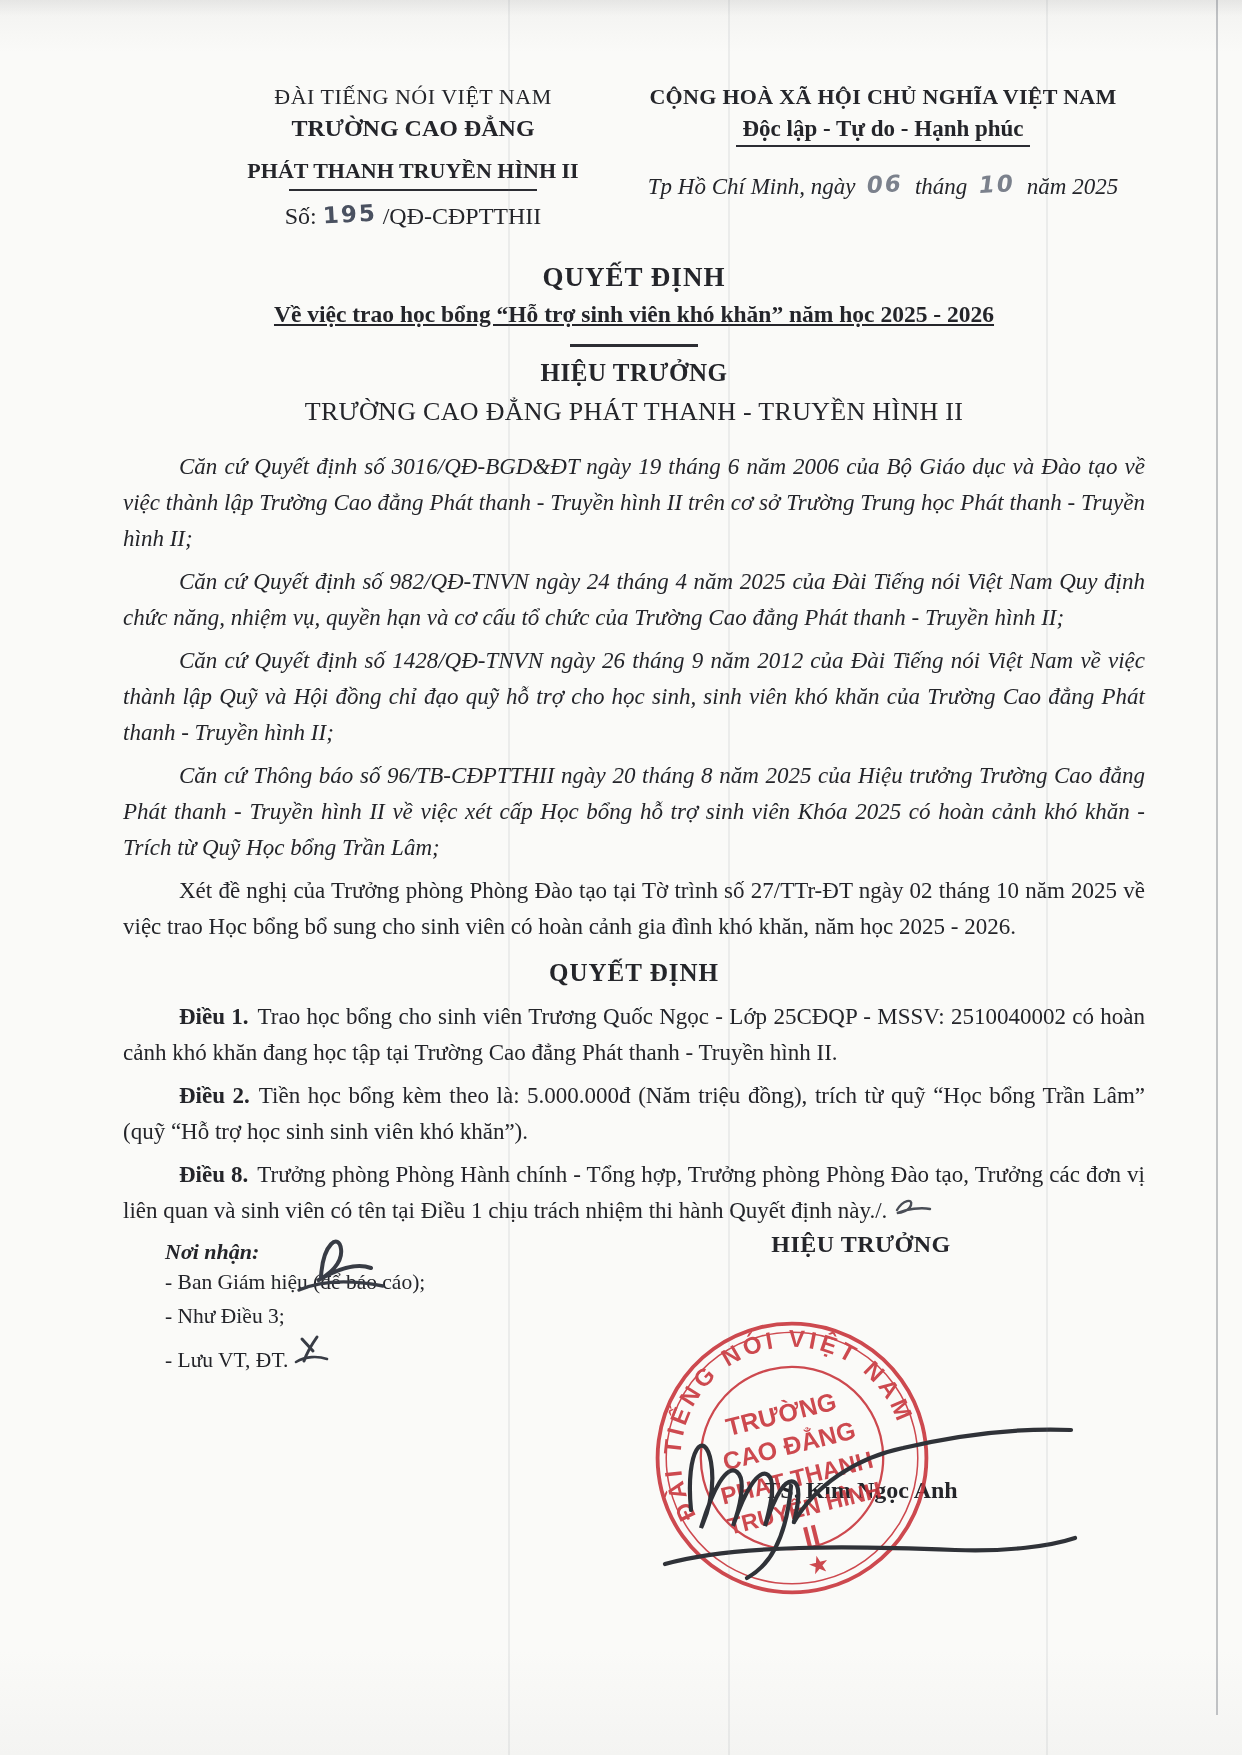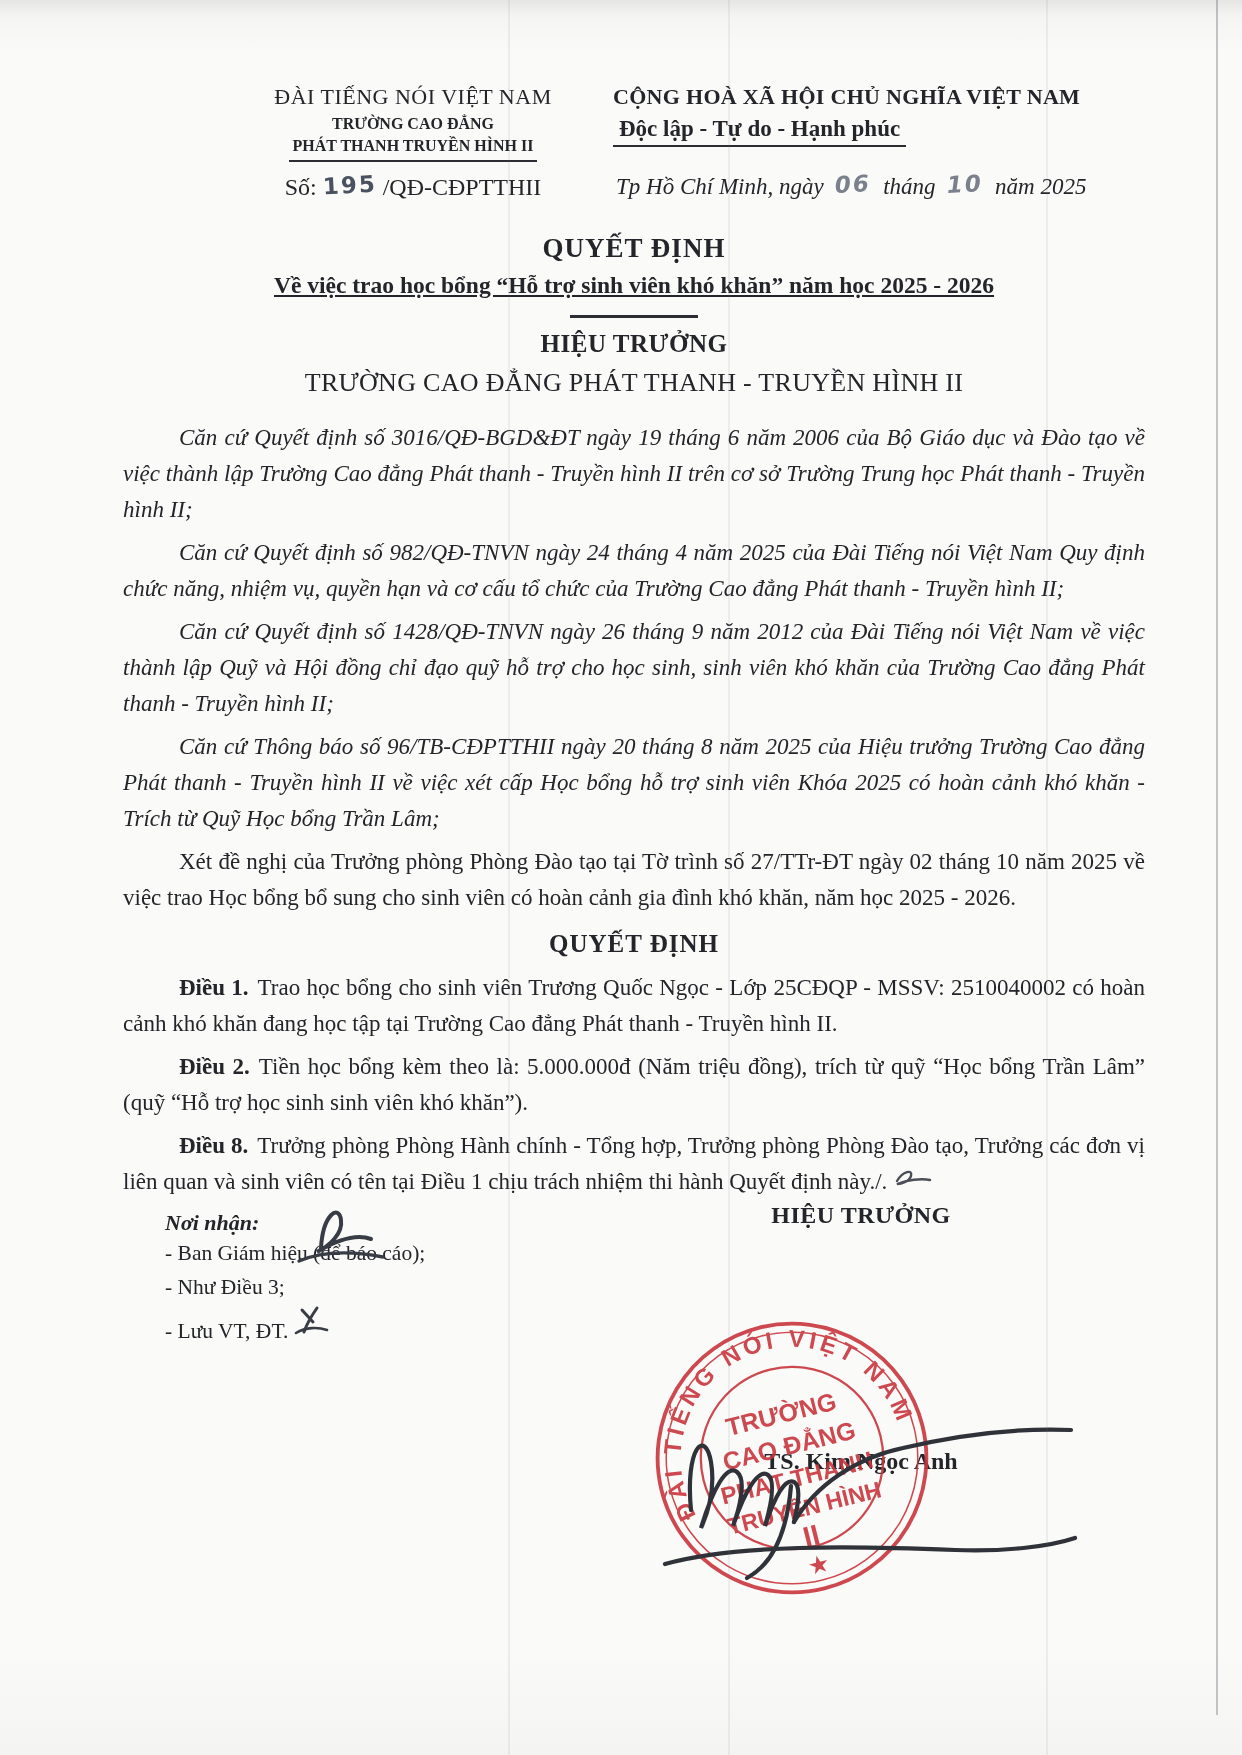--- a/index.html
+++ b/index.html
@@ -14,24 +14,24 @@
     padding-left:13px;
   }
   .fold{position:absolute;top:0;bottom:0;width:2px;background:rgba(110,115,125,.10);pointer-events:none;z-index:9;}
   .fold.f1{left:508px}.fold.f2{left:728px}.fold.f3{left:1046px}
   .edge{position:absolute;top:0;bottom:40px;left:1216px;width:2px;background:rgba(90,95,105,.35);z-index:9;}
   .topshadow{position:absolute;left:0;top:0;width:100%;height:16px;background:linear-gradient(180deg,rgba(120,120,125,.10),rgba(120,120,125,0));z-index:8;}
 
   
   .hdr{display:flex;padding-top:84px;}
   .hdr-left{width:470px;margin-left:165px;text-align:center;}
-  .hdr-right{width:540px;margin-left:-35px;text-align:left;}
+  .hdr-right{width:540px;margin-left:-35px;text-align:center;}
   .hl1{font-size:22px;letter-spacing:.5px;}
-  .hl2{font-size:16px;font-weight:bold;margin-top:5px;}
-  .hl3{font-size:16px;font-weight:bold;margin-top:4px;}
+  .hl2{font-size:24px;font-weight:bold;margin-top:5px;}
+  .hl3{font-size:22px;font-weight:bold;margin-top:16px;}
   .hl-rule{width:248px;height:2px;background:#2c2d33;margin:5px auto 0;}
   .so-line{margin-top:12px;font-size:24px;}
   .hand{font-family:"DejaVu Sans",sans-serif;font-weight:600;color:#4a5160;display:inline-block;transform:rotate(-3deg) translateY(-2px);letter-spacing:2px;font-size:23px;}
   .hand.gray{color:#7b818c;}
   .hr1{font-size:22px;font-weight:bold;letter-spacing:.3px;}
   .hr2{display:inline-block;font-size:23px;font-weight:bold;border-bottom:2.5px solid #2c2d33;padding:2px 6px 3px;margin-top:4px;}
   .date-line{margin-top:26px;font-style:italic;font-size:23px;}
   .date-line span{margin:0 3px;}
 
   

